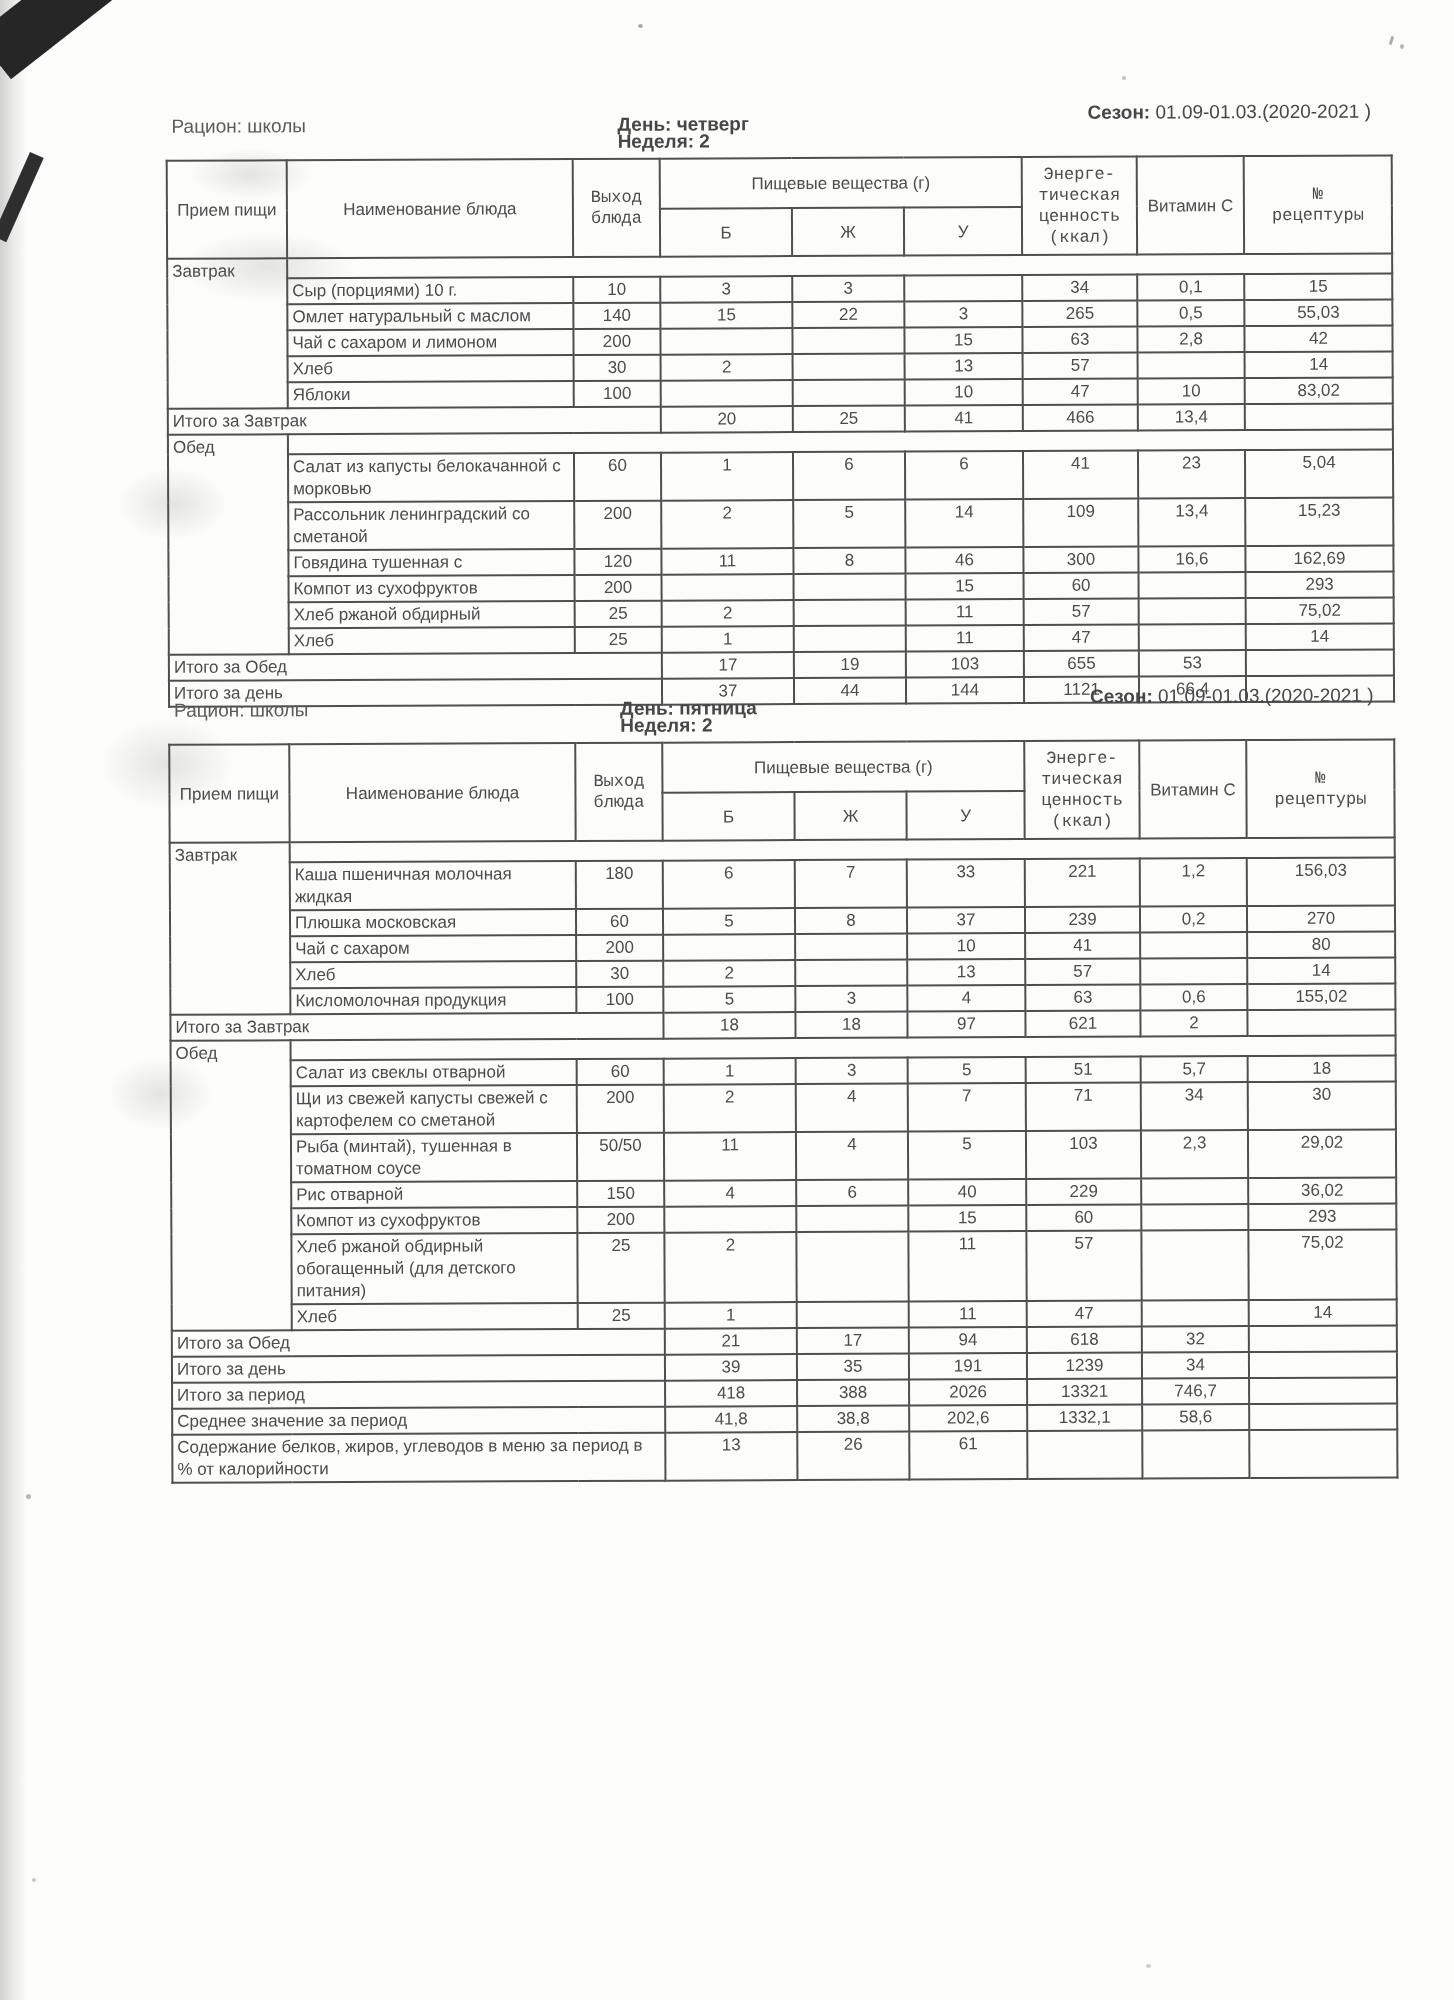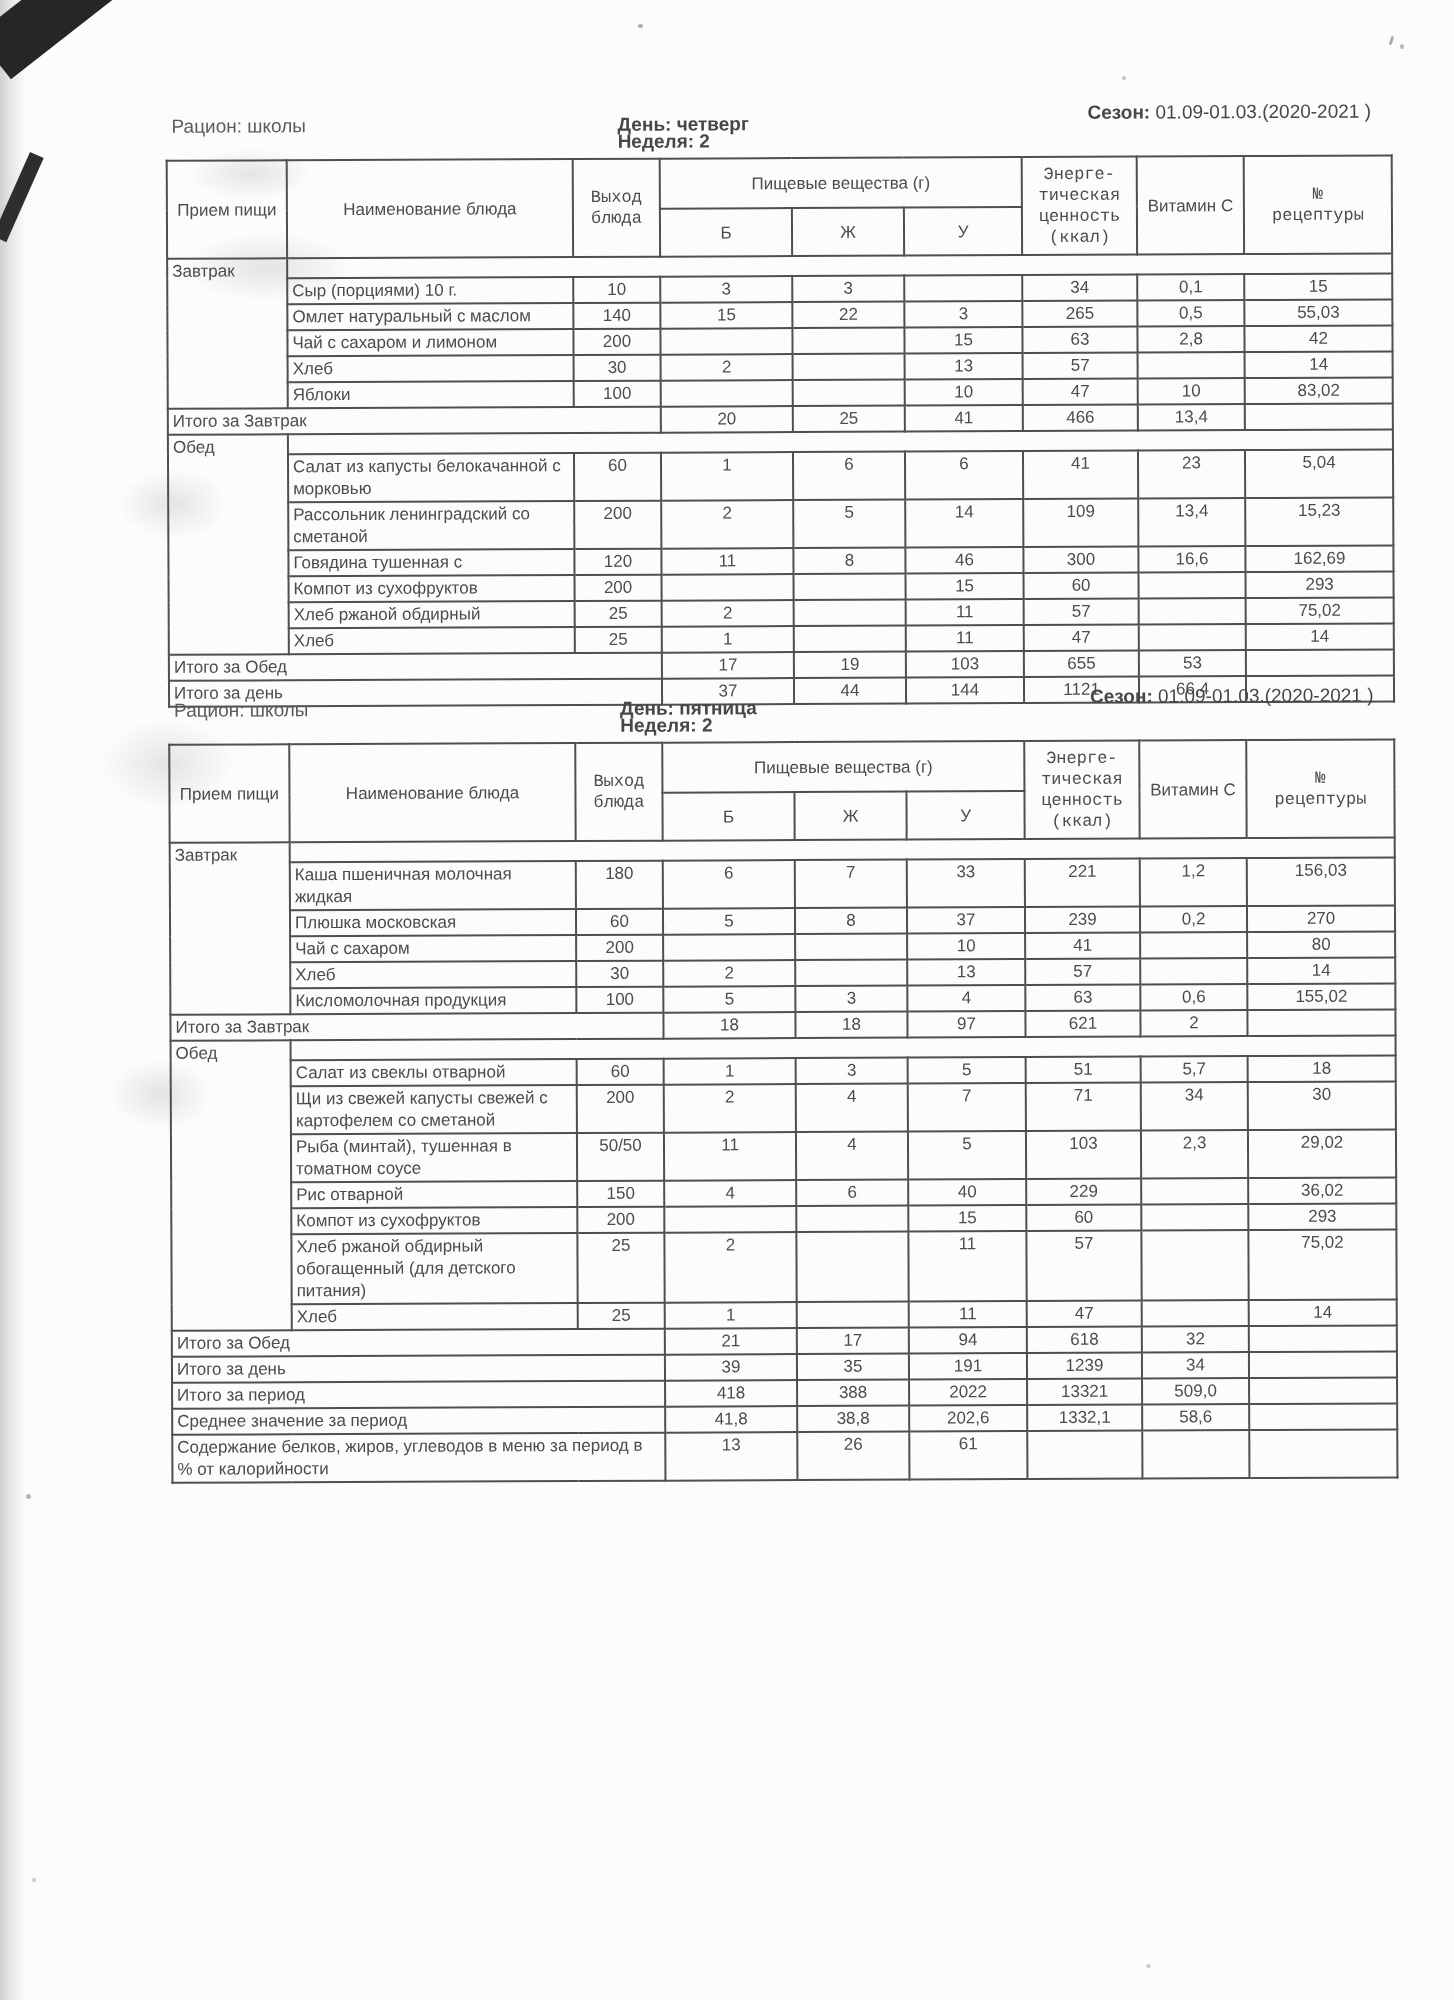--- a/index.html
+++ b/index.html
@@ -490,23 +490,23 @@
               <td class="num">35</td>
               <td class="num">191</td>
               <td class="num">1239</td>
               <td class="num">34</td>
               <td class="num"></td>
             </tr>
             <tr class="total-row">
               <td class="total-label" colspan="3">Итого за период</td>
               <td class="num">418</td>
               <td class="num">388</td>
-              <td class="num">2022</td>
+              <td class="num">2026</td>
               <td class="num">13321</td>
-              <td class="num">509,0</td>
+              <td class="num">746,7</td>
               <td class="num"></td>
             </tr>
             <tr class="total-row">
               <td class="total-label" colspan="3">Среднее значение за период</td>
               <td class="num">41,8</td>
               <td class="num">38,8</td>
               <td class="num">202,6</td>
               <td class="num">1332,1</td>
               <td class="num">58,6</td>
               <td class="num"></td>

